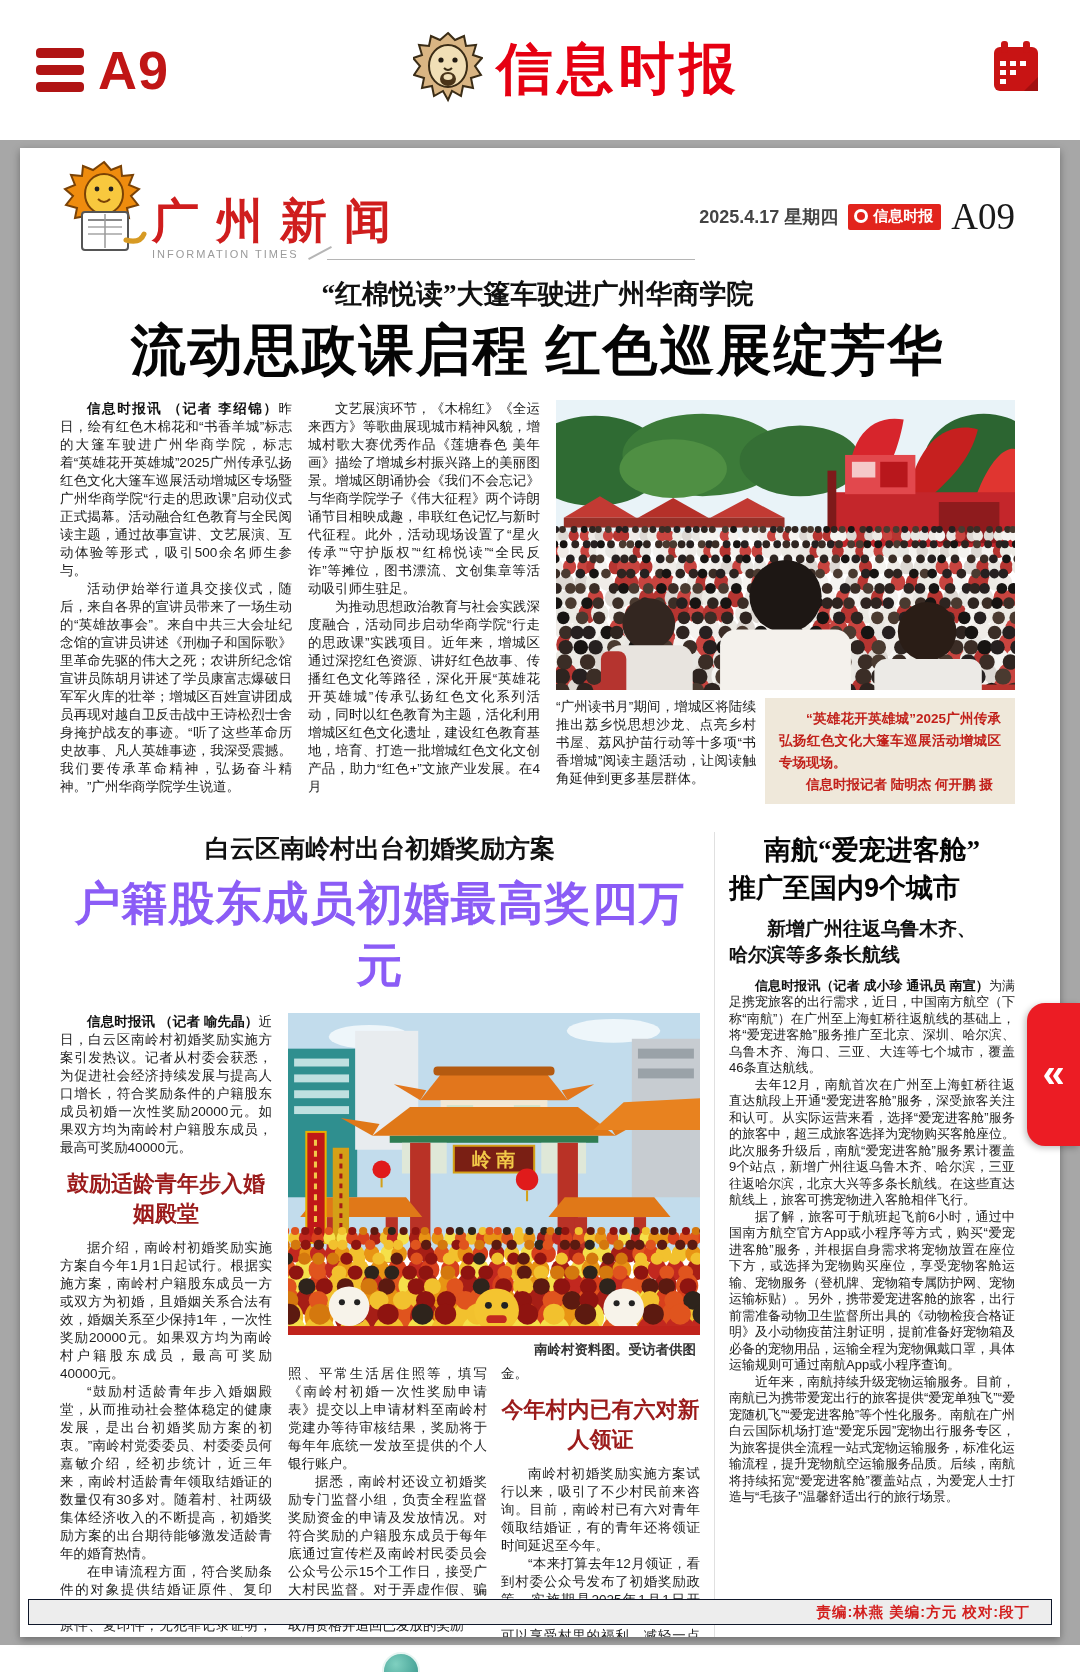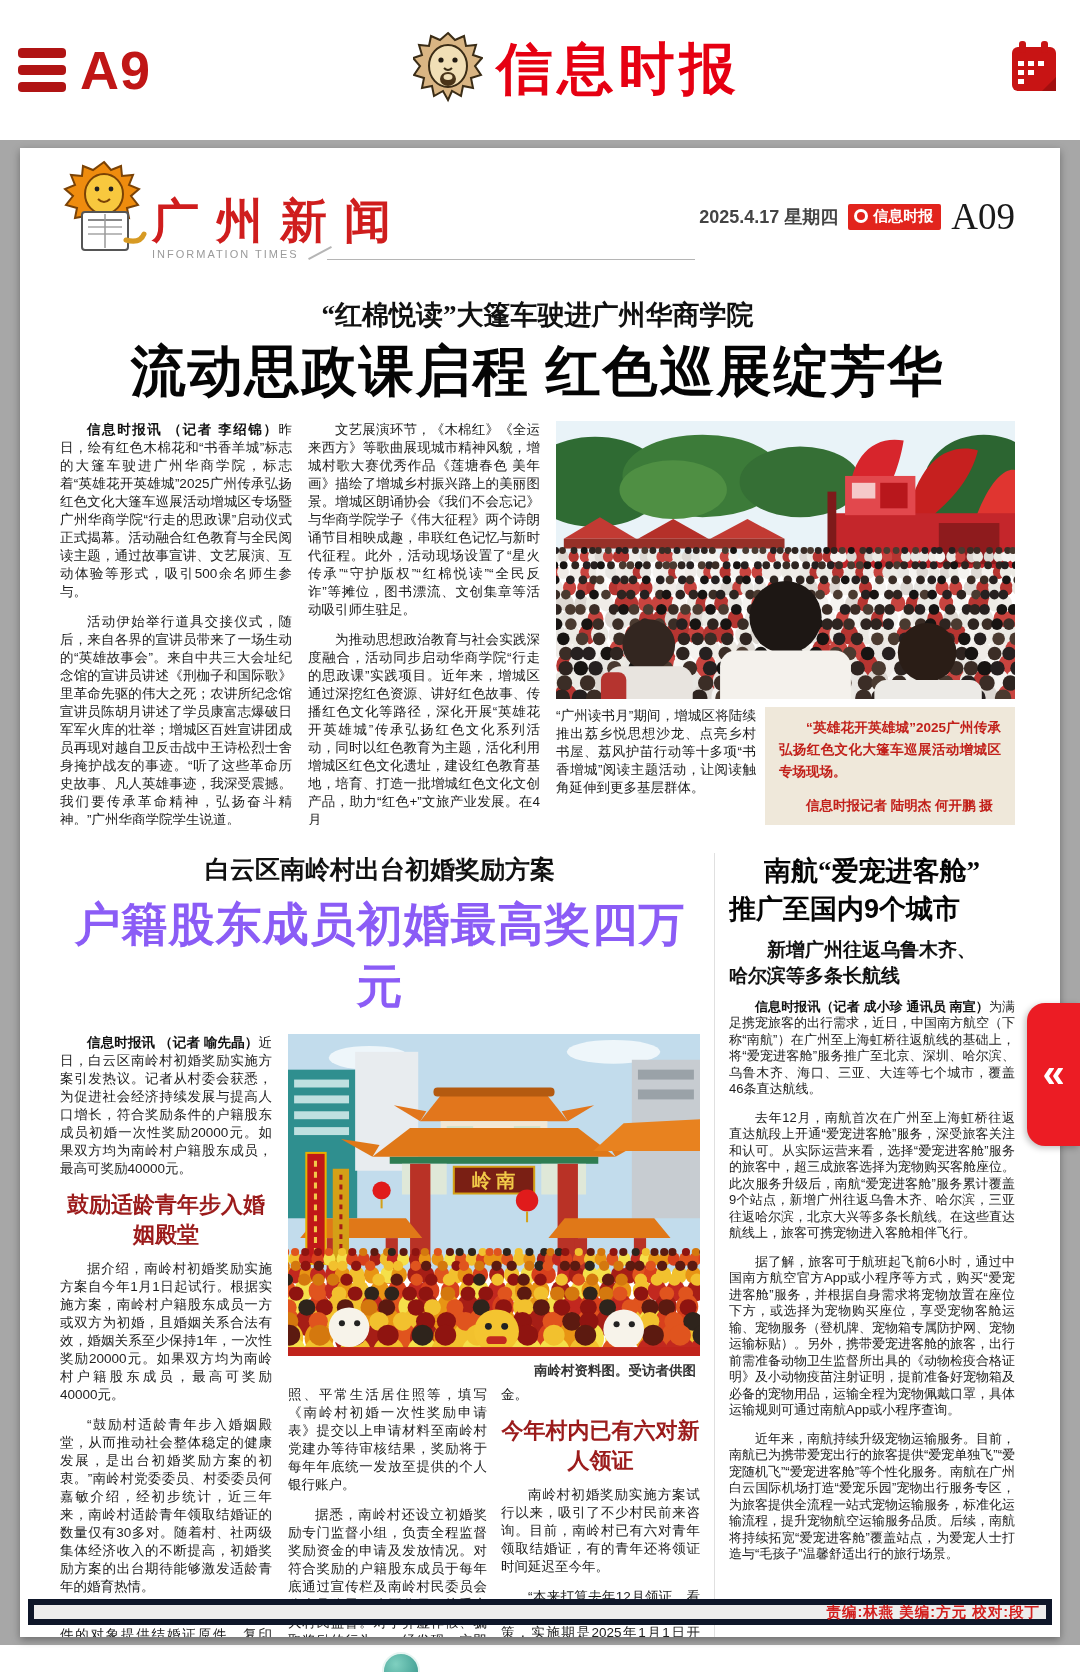--- a/index.html
+++ b/index.html
@@ -1,20 +1,20 @@
 <!DOCTYPE html>
 <html><head>
 <meta charset="utf-8">
 <style>
   * { box-sizing: border-box; margin: 0; padding: 0; }
   html,body { width:1080px; background:#fff; font-family:"Liberation Sans","DejaVu Sans",sans-serif; }
   body { position:relative; height:1672px; overflow:hidden; }
 
   
-  .app-bar { height:140px; display:flex; align-items:center; justify-content:space-between; padding:0 18px; background:#fff; }
+  .app-bar { height:140px; display:flex; align-items:center; justify-content:space-between; padding:0 36px; background:#fff; }
   .bar-left { display:flex; align-items:center; gap:14px; }
   .hamburger { display:flex; flex-direction:column; gap:7px; cursor:pointer; }
   .hamburger span { width:48px; height:10px; background:#b01414; border-radius:4px; }
   .page-label { font-size:54px; color:#c01616; font-weight:600; letter-spacing:1px; }
   .bar-center { display:flex; align-items:center; gap:14px; }
   .masthead { font-size:56px; font-weight:900; color:#e60012; letter-spacing:5px; }
   .bar-right { width:60px; display:flex; justify-content:flex-end; }
 
   
   .stage { position:absolute; top:140px; left:0; width:1080px; height:1505px; background:#a7a7a7; }
@@ -34,21 +34,21 @@
   .p-head-right { display:flex; align-items:center; gap:10px; padding-bottom:22px; white-space:nowrap; }
   .p-date { font-size:18px; color:#444; font-weight:600; }
   .p-badge { background:#e2241d; color:#fff; font-size:15px; font-weight:700; padding:3px 8px 4px 6px;
              display:flex; align-items:center; gap:5px; border-radius:2px; }
   .badge-lion { width:14px; height:14px; background:#fff; border-radius:50%; display:inline-block; position:relative; }
   .badge-lion::after { content:""; position:absolute; inset:3px; background:#e2241d; border-radius:50%; }
   .p-num { font-family:"Liberation Serif","DejaVu Serif",serif; font-size:37px; color:#1a1a1a; }
 
   
   .kicker { text-align:center; font-family:"Liberation Serif","DejaVu Serif",serif; font-weight:700;
-            font-size:27px; color:#111; margin-top:37px; }
+            font-size:27px; color:#111; margin-top:16px; }
   .headline1 { text-align:center; font-family:"Liberation Serif","DejaVu Serif",serif; font-weight:900;
                font-size:55px; color:#050505; letter-spacing:2px; margin-top:8px; line-height:1.12; }
   .a1-body { display:flex; gap:16px; margin-top:18px; height:404px; }
   .col { overflow:hidden; }
   .a1-col { flex:0 0 232px; }
   .a1-right { flex:1; display:flex; flex-direction:column; }
   .body-text p { font-size:13.5px; line-height:18px; text-align:justify; color:#1c1c1c; text-indent:2em; }
   .body-text p.noindent { text-indent:0; }
   .body-text b.lead { color:#111; }
   .photo1-wrap { width:100%; height:312px; overflow:hidden; }
@@ -67,33 +67,33 @@
   .headline2 { text-align:center; font-family:"Liberation Serif","DejaVu Serif",serif; font-weight:900;
                font-size:46px; color:#8b5cf6; letter-spacing:1px; margin-top:8px; }
   .a2-body { display:flex; gap:16px; margin-top:16px; height:692px; }
   .a2-col1 { flex:0 0 212px; }
   .a2-right { flex:1; display:flex; flex-direction:column; }
   .photo2-wrap { width:100%; height:322px; overflow:hidden;text-align:right; }
   .caption2 { text-align:right; font-size:13.5px; font-weight:700; color:#333; padding:6px 4px 4px; }
   .a2-cols { display:flex; gap:14px; flex:1; margin-top:2px; }
   .a2-cols .col { flex:1; }
   .subhead { text-align:center; font-weight:700; color:#9b1b1b; font-size:22px; margin:12px 0 10px; }
-  .body-text p + p { margin-top:12px; }
+  .body-text p + p { margin-top:0; }
 
   
   .a3-h1 { text-align:center; font-family:"Liberation Serif","DejaVu Serif",serif; font-weight:900; font-size:27px; color:#050505; }
   .a3-h2 { text-align:left; font-family:Liberation Sans, sans-serif; font-weight:900; font-size:27px; color:#050505; margin-top:2px; }
   .a3-sub { font-family:"Liberation Serif","DejaVu Serif",serif; font-weight:700; font-size:19px; color:#111; margin-top:10px; line-height:26px; }
   .a3-sub .ind { text-indent:2em; display:block; }
   .a3-bodytext { margin-top:10px; height:608px; overflow:hidden; }
   .a3-bodytext p { font-size:13px; line-height:16.5px; }
 
   
   .footer-bar { position:absolute; left:8px; right:8px; bottom:12px; height:26px; background:#ededed;
-                border:6px solid #0f172a; display:flex; align-items:center; justify-content:flex-end; padding:0 6px; }
+                border:1px solid #0f172a; display:flex; align-items:center; justify-content:flex-end; padding:0 21px; }
   .credits { color:#d3201f; font-size:14.5px; font-weight:700; letter-spacing:1px; }
 
   
   .side-tab { position:absolute; right:0; top:1003px; width:53px; height:143px; background:#ec1c24;
               border-radius:18px 0 0 18px; display:flex; align-items:center; justify-content:center; cursor:pointer;
               box-shadow:-2px 2px 6px rgba(0,0,0,.25); }
   .side-tab .chev { color:#fff; font-size:40px; font-weight:700; line-height:1; margin-top:-4px; }
   .float-dot { position:absolute; left:382px; top:1652px; width:38px; height:38px; border-radius:50%;
                background:radial-gradient(circle at 35% 30%, #7fd0c0, #2e8f85); border:2px solid #e8f5f2; cursor:pointer; }
 

